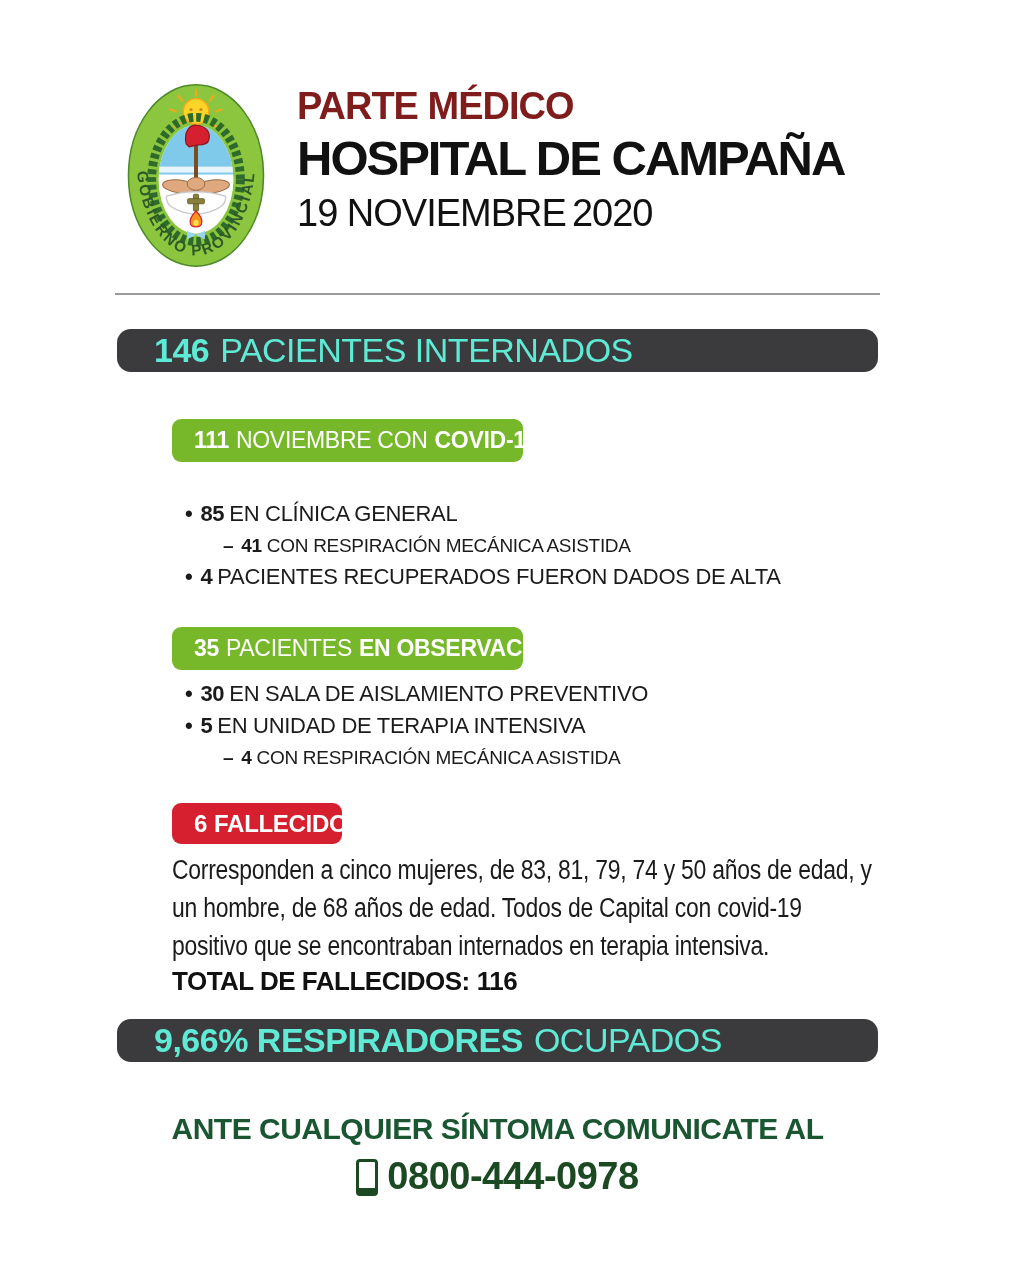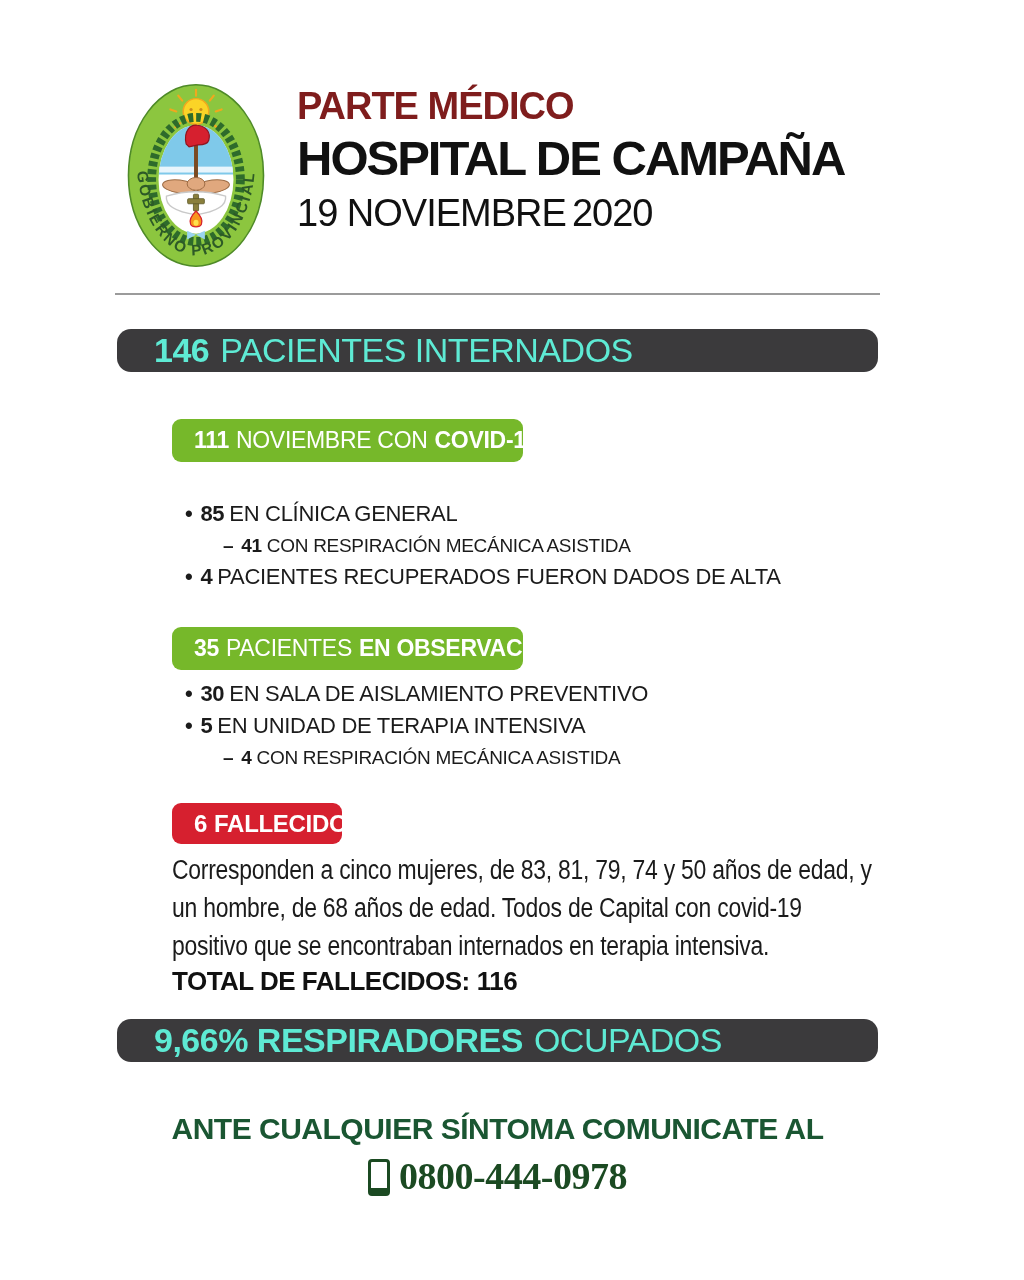--- a/index.html
+++ b/index.html
@@ -87,21 +87,21 @@
   .total-line .v { margin-left: 7px; }
 
   
   .footer { position: absolute; left: 117px; top: 1112px; width: 761px; text-align: center; }
   .footer-msg {
     color: #1A5632; font-weight: 700; font-size: 30px; line-height: 34px;
     letter-spacing: -0.5px;
   }
   .footer-phone {
     margin-top: 8px; color: #1B4A22; font-weight: 700; font-size: 38px; line-height: 44px;
-    display: inline-flex; align-items: center; gap: 9px; letter-spacing: -0.5px; font-family: Liberation Serif, serif;
+    display: inline-flex; align-items: center; gap: 9px; letter-spacing: -0.5px;
   }
   .phone-icon {
     display: inline-block; width: 22px; height: 37px;
     border: 3px solid #1B4A22; border-bottom-width: 8px; border-radius: 4px;
     position: relative; top: 1px;
   }
 </style>
 </head>
 <body>
 

